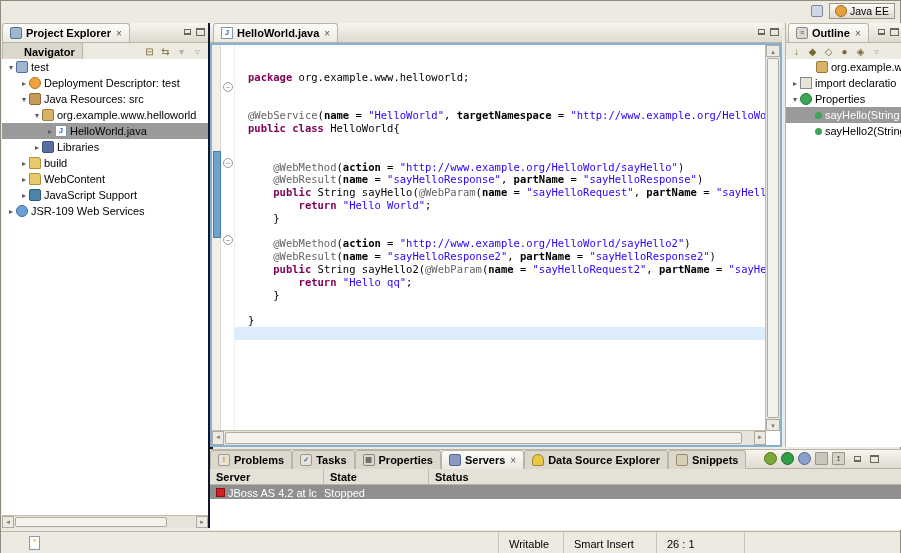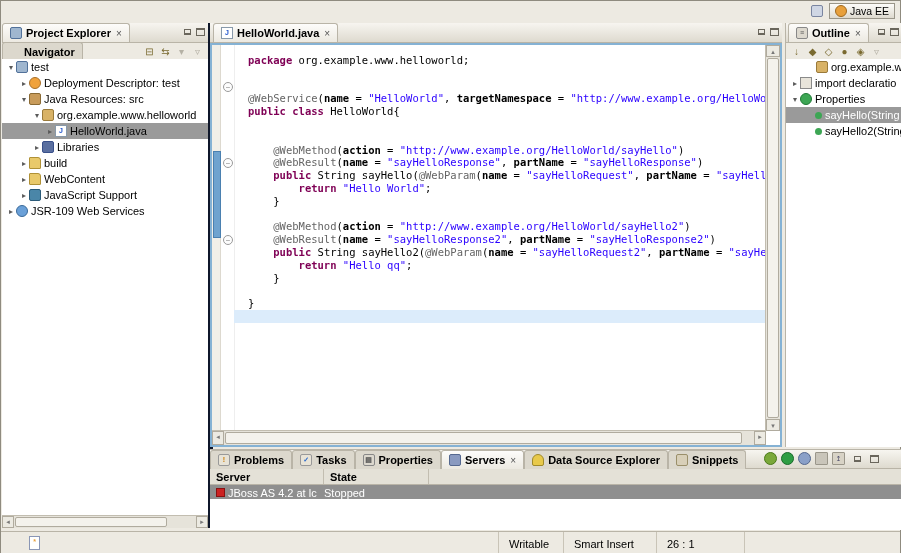--- a/index.html
+++ b/index.html
@@ -47,21 +47,21 @@
   .wbtn.min::after{content:"";position:absolute;left:1px;right:1px;top:1px;height:3px;border:1px solid #6a665c;border-bottom-width:2px;}
   .wbtn.max::after{content:"";position:absolute;inset:0;border:1px solid #6a665c;border-top-width:2px;}
   .paneltop-btns{position:absolute;right:3px;top:3px;}
   
   #editor{left:209px;top:22px;width:572px;height:424px;}
   #editor-box{position:absolute;left:0;top:20px;right:0;bottom:0;border:2px solid #85b2d4;background:#fff;}
   #ed-ruler{position:absolute;left:0;top:0;bottom:14px;width:8px;background:#f1efe8;border-right:1px solid #ddd9cf;}
   #ed-range{position:absolute;left:1px;width:6px;background:#6fa3cf;border:1px solid #4a80b0;}
   #ed-fold{position:absolute;left:9px;top:0;bottom:14px;width:13px;background:#fff;border-right:1px solid #eee;}
   .foldc{position:absolute;left:2px;width:8px;height:8px;border:1px solid #9a9a9a;border-radius:50%;background:#fdfdfd;color:#777;font-size:7px;line-height:7px;text-align:center;}
-  #ed-code{position:absolute;left:22px;top:0;right:14px;bottom:14px;overflow:hidden;font-family:"DejaVu Sans Mono",monospace;font-size:10.5px;line-height:12.8px;padding-top:9px;}
+  #ed-code{position:absolute;left:22px;top:0;right:14px;bottom:14px;overflow:hidden;font-family:"DejaVu Sans Mono",monospace;font-size:10.5px;line-height:12.8px;padding-top:26px;}
   .cline{white-space:pre;height:12.8px;padding-left:14px;}
   .cline.current{background:#dcecfb;}
   .tk-k{color:#7f0055;font-weight:bold;}
   .tk-s{color:#2a00ff;}
   .tk-a{color:#646464;}
   .tk-b{font-weight:bold;}
   .tk-box{display:inline-block;width:6px;height:9px;border:1px solid #8a8a8a;margin-left:2px;vertical-align:middle;}
   
   .sb{position:absolute;background:#e6e3da;border:1px solid #c2bdb0;}
   .sb .thumb{position:absolute;background:#f4f2ec;border:1px solid #b0ab9e;border-radius:2px;}
@@ -326,20 +326,21 @@
         <span class="srvico srv-stop"></span>
         <span class="srvico srv-publish">↥</span>
         <span class="wbtn min"></span>
           <span class="wbtn max"></span>
       </span>
     </div>
     <div id="srv-table">
       <div id="srv-header">
         <span class="col" style="width:114px">Server</span>
         <span class="col" style="width:105px">State</span>
+        <span class="col" style="flex:1;border-right:none">Status</span>
       </div>
       <div id="srv-rows">
           <div class="srow selected">
             <span class="col" style="width: 108px;">
               <span class="redbox"></span>
               <span>JBoss AS 4.2 at lc</span>
             </span>
             <span class="col" style="width: 105px;">Stopped</span>
             <span class="col" style="flex: 1 1 0%;"></span>
           </div>

